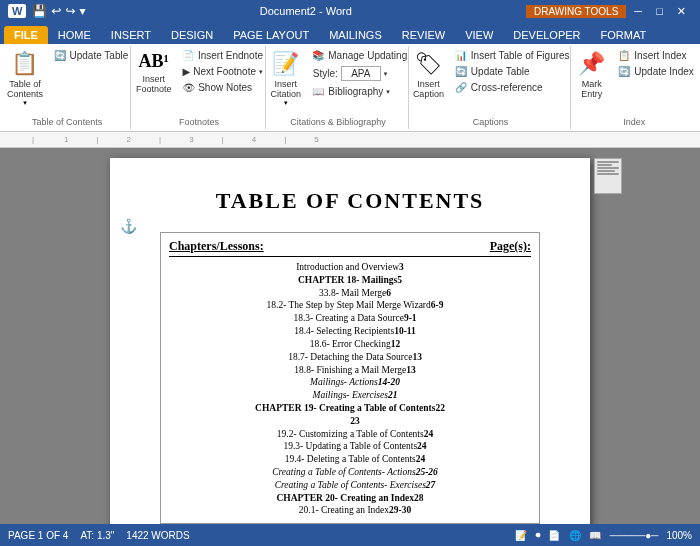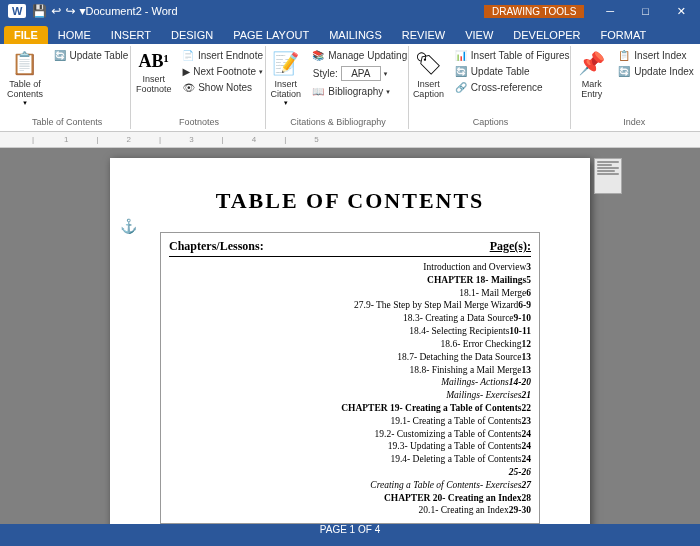--- a/index.html
+++ b/index.html
@@ -10,22 +10,22 @@
       background: #2b579a;
       color: white;
       height: 22px;
       display: flex;
       align-items: center;
       justify-content: space-between;
       padding: 0 8px;
       font-size: 11px;
     }
     .title-bar-left { display: flex; align-items: center; gap: 6px; }
-    .title-bar-center { flex: 1; font-size: 11px; }
-    .title-bar-right { display: flex; gap: 16px; }
+    .title-bar-center { flex: 1; text-align: center; font-size: 11px; }
+    .title-bar-right { display: flex; gap: 2px; }
     .win-btn { color: white; font-size: 11px; padding: 0 6px; cursor: pointer; }
 
     
     .tabs-bar {
       background: #2b579a;
       display: flex;
       align-items: flex-end;
       height: 22px;
       padding-left: 4px;
     }
@@ -161,52 +161,52 @@
       display: flex;
       justify-content: space-between;
       border-bottom: 1px solid #000;
       margin-bottom: 4px;
       padding-bottom: 2px;
     }
     .toc-header-left {
       font-weight: bold;
       font-family: 'Times New Roman', serif;
       font-size: 12px;
+      text-decoration: underline;
     }
     .toc-header-right {
       font-weight: bold;
       font-family: 'Times New Roman', serif;
       font-size: 12px;
       text-decoration: underline;
     }
 
     .toc-row {
       display: flex;
-      justify-content: flex-end;
+      justify-content: center;
       font-family: 'Times New Roman', serif;
       font-size: 9.5px;
       line-height: 1.35;
       color: #000;
     }
     .toc-row.bold { font-weight: bold; }
     .toc-row.italic { font-style: italic; }
     .toc-row.indent1 { padding-left: 10px; }
     .toc-page { flex-shrink: 0; font-weight: bold; }
 
     
     .status-bar {
       background: #2b579a;
       color: white;
       height: 22px;
       display: flex;
       align-items: center;
       padding: 0 8px;
       font-size: 10px;
       gap: 12px;
-      flex-direction: column;
     }
     .status-right {
       margin-left: auto;
       display: flex;
       align-items: center;
       gap: 8px;
     }
 
     
     .page-thumbnail {
@@ -429,30 +429,30 @@
 
       <div class="toc-row normal">
           <span>Introduction and Overview</span>
           <span class="toc-page">3</span>
         </div>
       <div class="toc-row bold">
           <span>CHAPTER 18- Mailings</span>
           <span class="toc-page">5</span>
         </div>
       <div class="toc-row normal indent1">
-          <span>18.1- Mail Merge</span>
+          <span>33.8- Mail Merge</span>
           <span class="toc-page">6</span>
         </div>
       <div class="toc-row normal indent1">
-          <span>27.9- The Step by Step Mail Merge Wizard</span>
+          <span>18.2- The Step by Step Mail Merge Wizard</span>
           <span class="toc-page">6-9</span>
         </div>
       <div class="toc-row normal indent1">
           <span>18.3- Creating a Data Source</span>
-          <span class="toc-page">9-10</span>
+          <span class="toc-page">9-1</span>
         </div>
       <div class="toc-row normal indent1">
           <span>18.4- Selecting Recipients</span>
           <span class="toc-page">10-11</span>
         </div>
       <div class="toc-row normal indent1">
           <span>18.6- Error Checking</span>
           <span class="toc-page">12</span>
         </div>
       <div class="toc-row normal indent1">
@@ -469,36 +469,36 @@
         </div>
       <div class="toc-row italic indent1">
           <span>Mailings- Exercises</span>
           <span class="toc-page">21</span>
         </div>
       <div class="toc-row bold">
           <span>CHAPTER 19- Creating a Table of Contents</span>
           <span class="toc-page">22</span>
         </div>
       <div class="toc-row normal indent1">
-          <span>19.1- Creating a Table of Contents</span>
           <span class="toc-page">23</span>
         </div>
       <div class="toc-row normal indent1">
           <span>19.2- Customizing a Table of Contents</span>
           <span class="toc-page">24</span>
         </div>
       <div class="toc-row normal indent1">
           <span>19.3- Updating a Table of Contents</span>
           <span class="toc-page">24</span>
         </div>
       <div class="toc-row normal indent1">
           <span>19.4- Deleting a Table of Contents</span>
           <span class="toc-page">24</span>
         </div>
       <div class="toc-row italic indent1">
+          <span>Creating a Table of Contents- Actions</span>
           <span class="toc-page">25-26</span>
         </div>
       <div class="toc-row italic indent1">
           <span>Creating a Table of Contents- Exercises</span>
           <span class="toc-page">27</span>
         </div>
       <div class="toc-row bold">
           <span>CHAPTER 20- Creating an Index</span>
           <span class="toc-page">28</span>
         </div>

